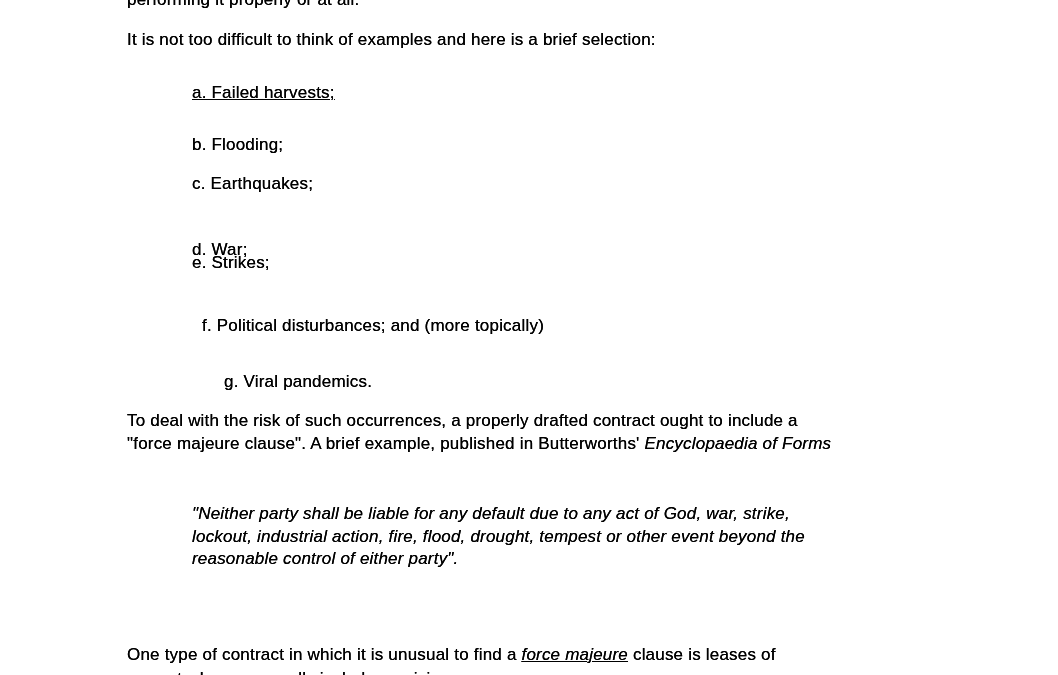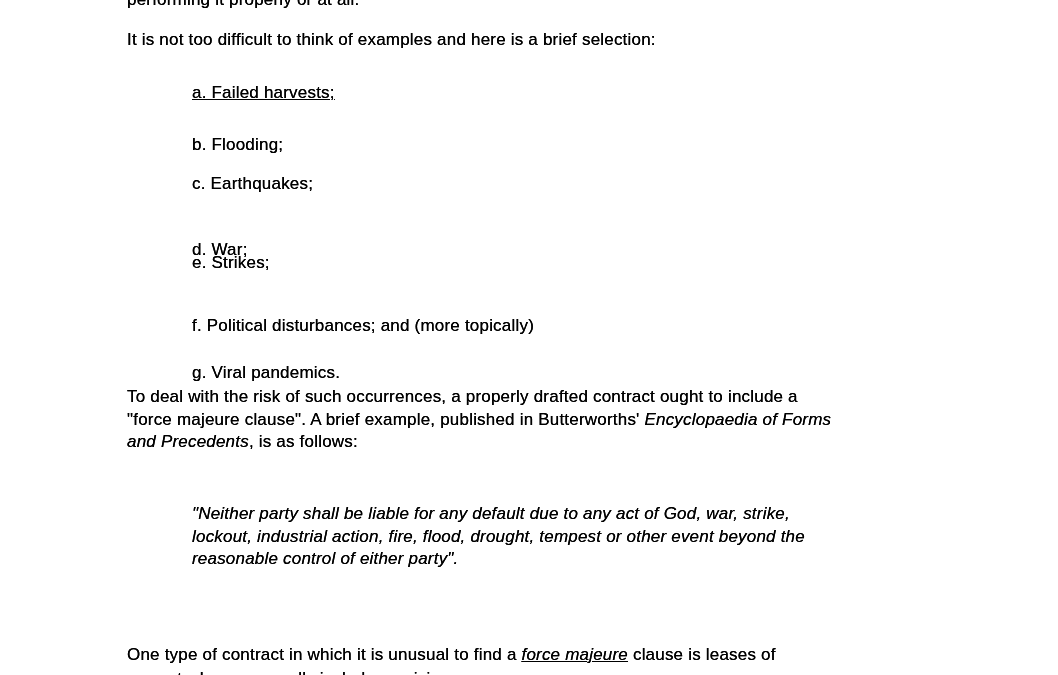--- a/index.html
+++ b/index.html
@@ -36,27 +36,26 @@
 
   <div class="abs body-left" style="top:-10px; line-height:20px;">performing it properly or at all.</div>
 
   <div class="abs body-left" style="top:31px; line-height:18px;">It is not too difficult to think of examples and here is a brief selection:</div>
 
   <div class="abs indent-left list-item" style="top:84px;text-decoration:underline;">a. Failed harvests;</div>
   <div class="abs indent-left list-item" style="top:119px;margin-top:17px;">b. Flooding;</div>
   <div class="abs indent-left list-item" style="top:175px;">c. Earthquakes;</div>
   <div class="abs indent-left list-item" style="top:222px;margin-top:19px;">d. War;</div>
   <div class="abs indent-left list-item" style="top:254px;">e. Strikes;</div>
-  <div class="abs indent-left list-item" style="top:317px;">f. Political disturbances; and (more topically)</div>
-  <div class="abs indent-left list-item" style="top:364px;">g. Viral pandemics.</div>
+  <div class="abs indent-left list-item" style="top:317px;margin-left:10px;">f. Political disturbances; and (more topically)</div>
+  <div class="abs indent-left list-item" style="top:373px;margin-left:32px;">g. Viral pandemics.</div>
 
-  <div class="abs body-left para" style="top:386px;">
+  <div class="abs body-left para" style="top:410px;">
     <div class="line"><span>To deal with the risk of such occurrences, a properly drafted contract ought to include a</span></div>
     <div class="line"><span>"force majeure clause". A brief example, published in Butterworths' </span><span style="font-style: italic; text-align: center;">Encyclopaedia of Forms</span></div>
-    <div class="line"><span style="font-style: italic;">and Precedents</span><span>, is as follows:</span></div>
   </div>
 
   <div class="abs indent-left quote" style="top:503px;">
     <div class="line">"Neither party shall be liable for any default due to any act of God, war, strike,</div>
     <div class="line">lockout, industrial action, fire, flood, drought, tempest or other event beyond the</div>
     <div class="line">reasonable control of either party".</div>
   </div>
 
 
   <div class="abs body-left para" style="top:643px; line-height:23.5px;">

